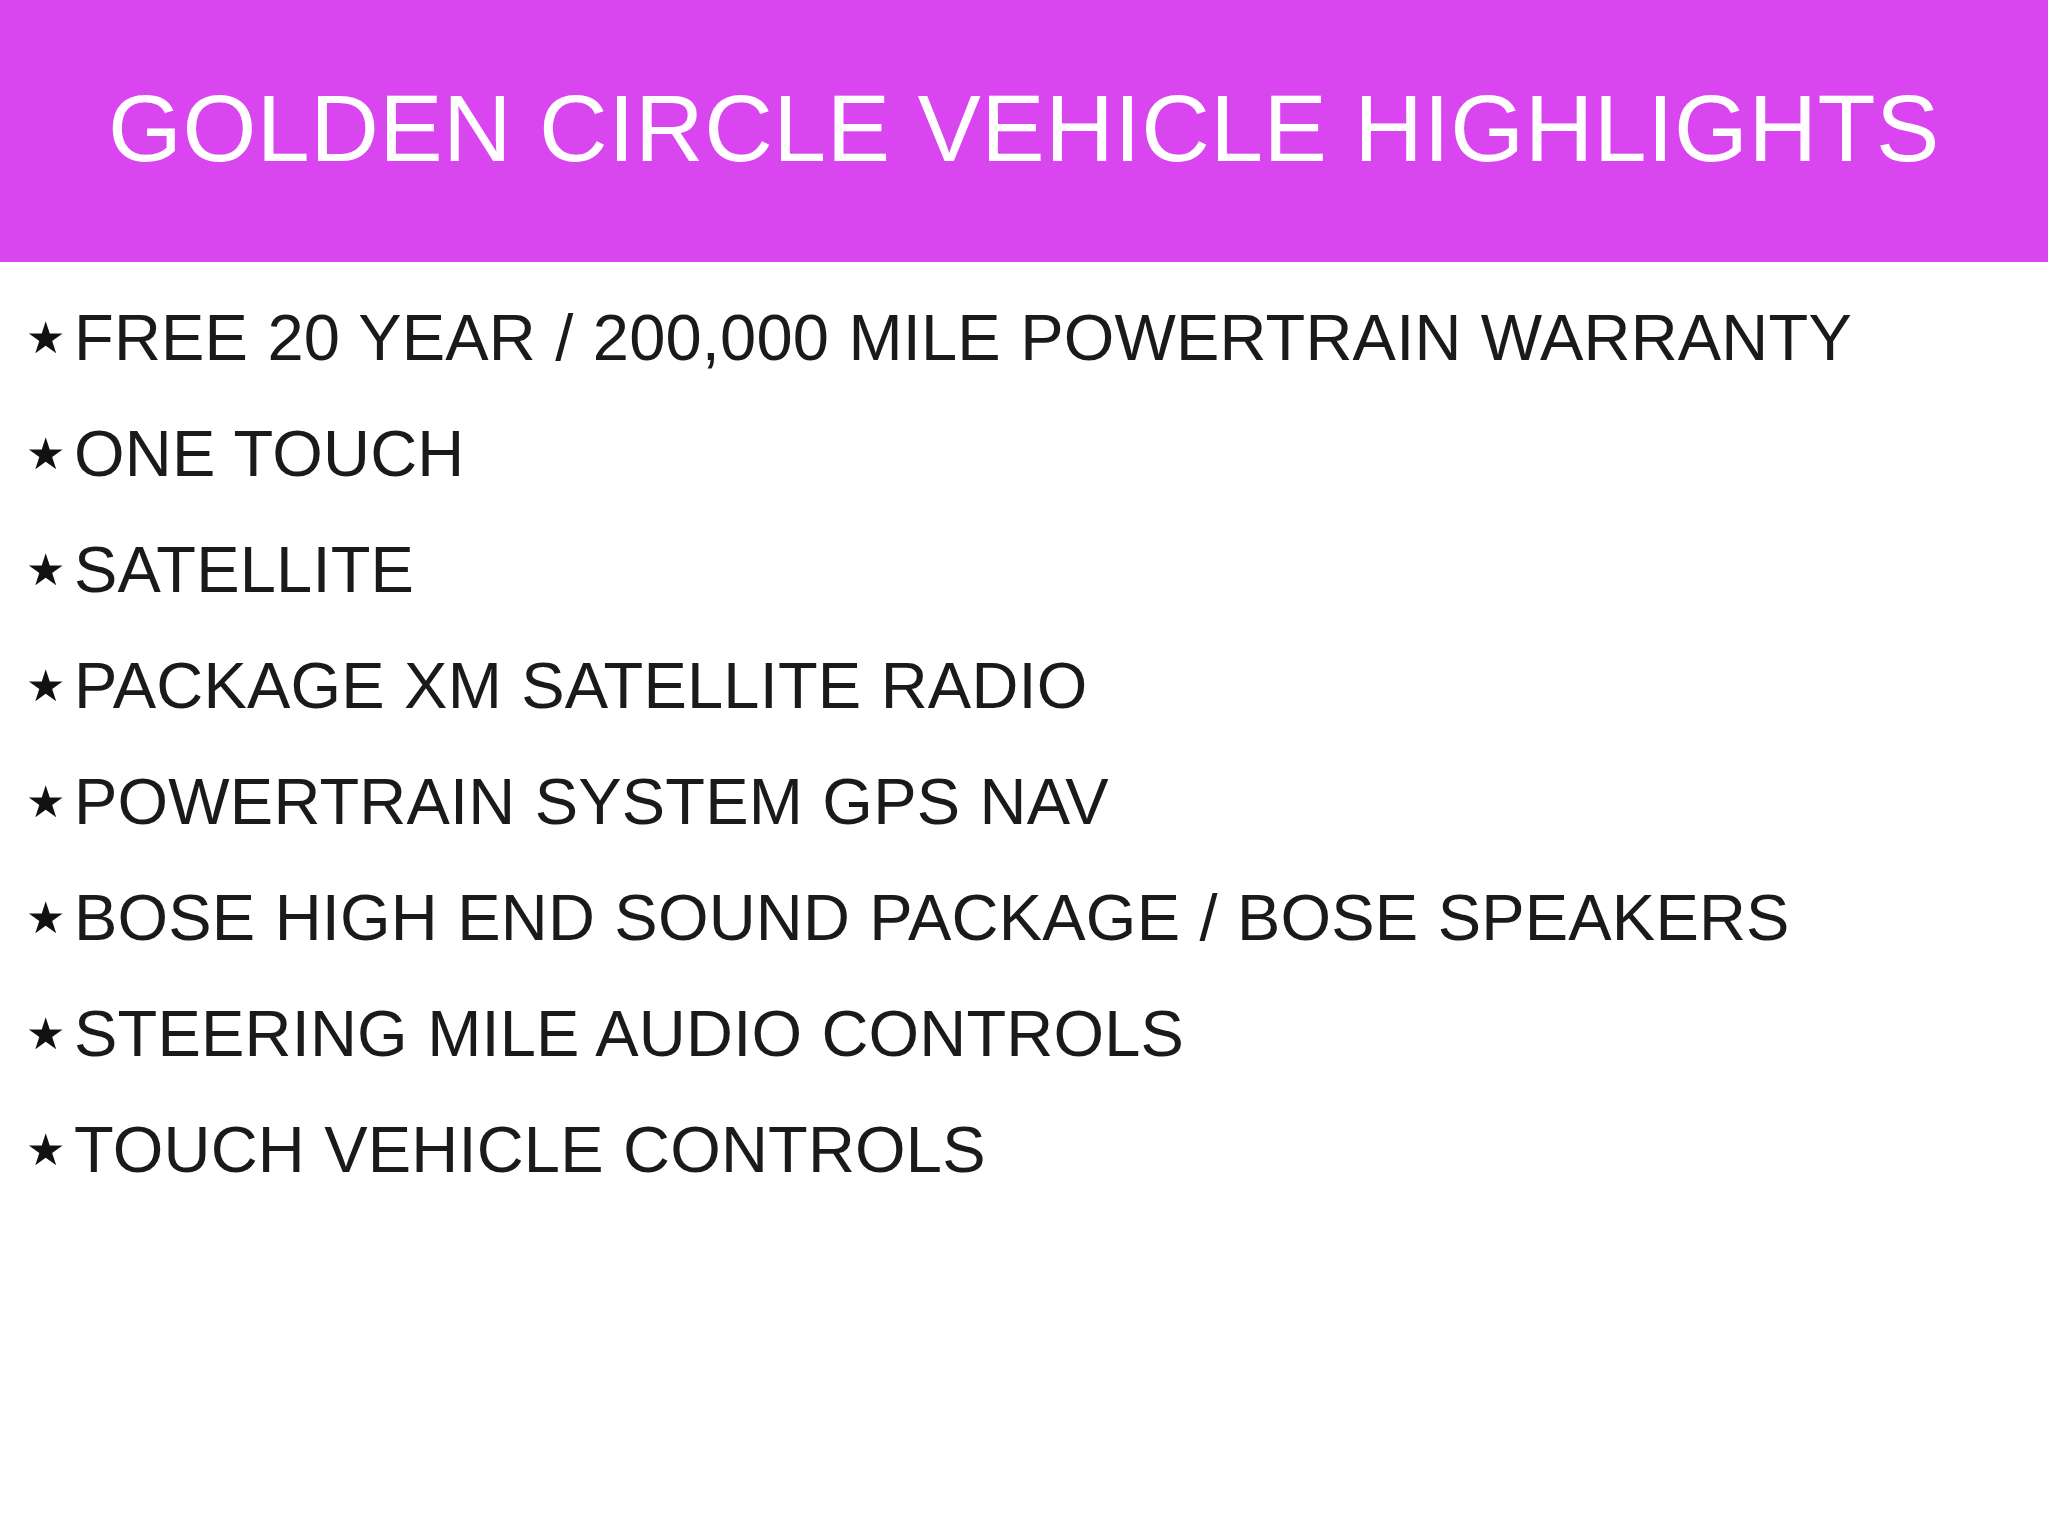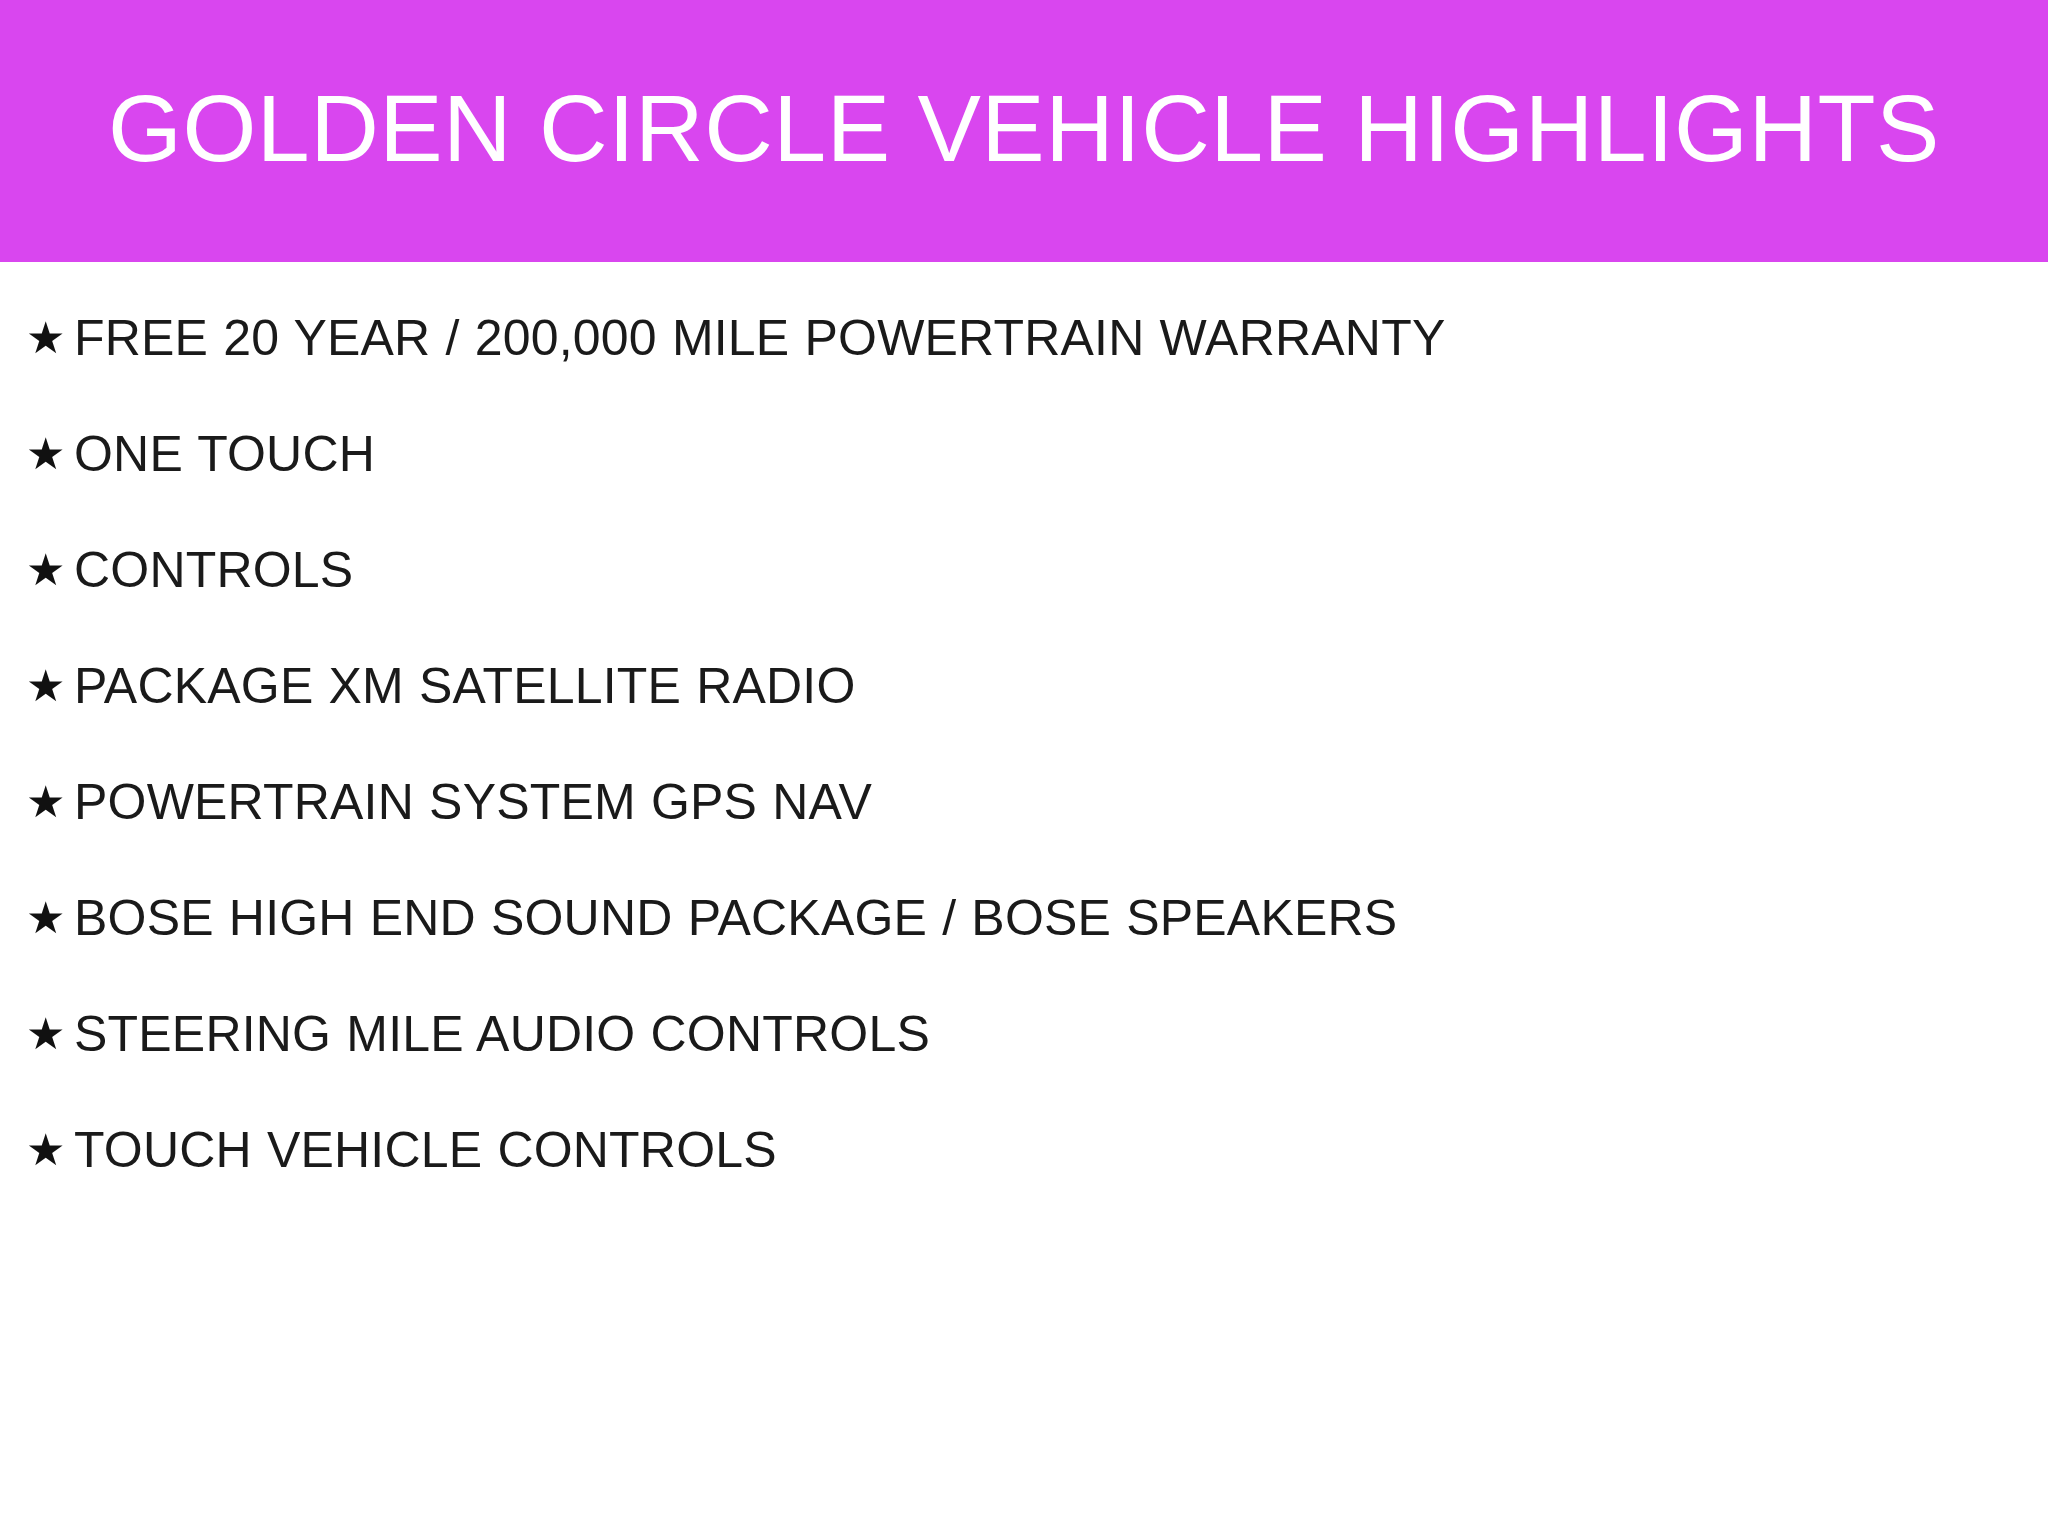--- a/index.html
+++ b/index.html
@@ -78,21 +78,21 @@
     line-height: 76px;
     text-align: left;
     user-select: none;
   }
 
   .highlight-text {
     flex: 1 1 auto;
     color: #1a1a1a;
     font-family: "Liberation Sans", sans-serif;
     font-weight: 400;
-    font-size: 50px;
+    font-size: 65px;
     line-height: 76px;
     letter-spacing: 0.2px;
     word-spacing: 1px;
   }
 </style>
 </head>
 <body>
 
 <div id="page">
 
@@ -105,21 +105,21 @@
   <li class="highlight-item">
         <span class="bullet-star">★</span>
         <span class="highlight-text">FREE 20 YEAR / 200,000 MILE POWERTRAIN WARRANTY</span>
       </li>
       <li class="highlight-item">
         <span class="bullet-star">★</span>
         <span class="highlight-text">ONE TOUCH</span>
       </li>
       <li class="highlight-item">
         <span class="bullet-star">★</span>
-        <span class="highlight-text">CONTROLS</span>
+        <span class="highlight-text">SATELLITE</span>
       </li>
       <li class="highlight-item">
         <span class="bullet-star">★</span>
         <span class="highlight-text">PACKAGE XM SATELLITE RADIO</span>
       </li>
       <li class="highlight-item">
         <span class="bullet-star">★</span>
         <span class="highlight-text">POWERTRAIN SYSTEM GPS NAV</span>
       </li>
       <li class="highlight-item">

